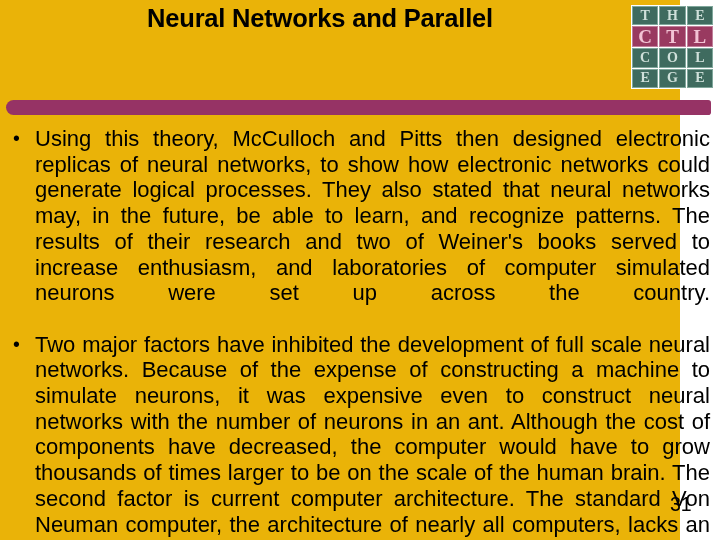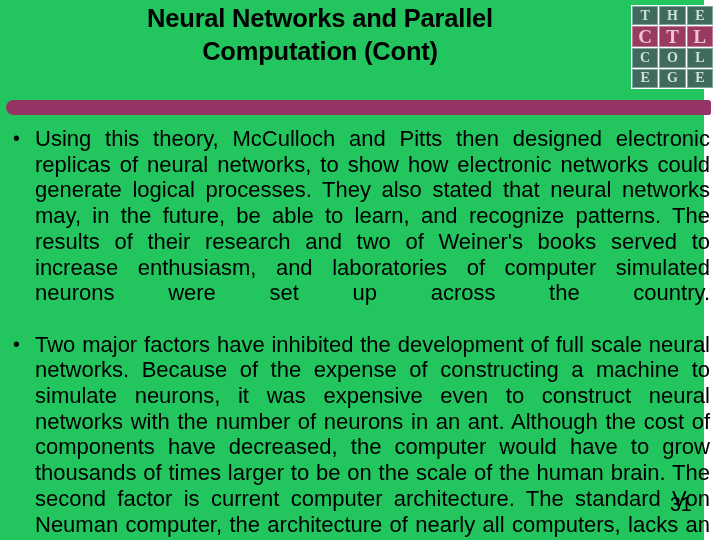--- a/index.html
+++ b/index.html
@@ -12,23 +12,24 @@
     height: 540px;
     overflow: hidden;
     font-family: "Liberation Sans", sans-serif;
     color: #000000;
     position: relative;
   }
 
   #slide {
     position: absolute;
     left: 0; top: 0;
-    width: 704px;
+    width: 644px;
     height: 540px;
-    background: #22c55e;
+    background: #eab308;
+    padding-left: 36px;
   }
 
   
   #title-block {
     position: absolute;
     left: 62px;
     top: 2px;
     width: 516px;
     text-align: center;
   }
@@ -143,21 +144,20 @@
     color: #000000;
   }
 </style>
 </head>
 <body>
 
 <div id="slide">
 
   <div id="title-block">
     <div class="title-line">Neural Networks and Parallel</div>
-    <div class="title-line">Computation (Cont)</div>
   </div>
 
   <div id="logo">
     <div class="logo-cell green">T</div>
     <div class="logo-cell green">H</div>
     <div class="logo-cell green">E</div>
 
     <div class="logo-cell maroon">C</div>
     <div class="logo-cell maroon">T</div>
     <div class="logo-cell maroon">L</div>

